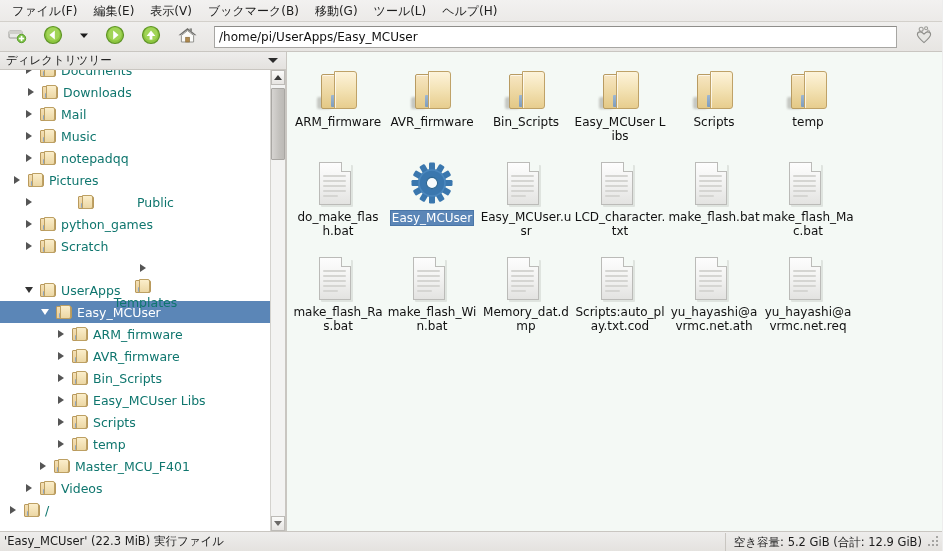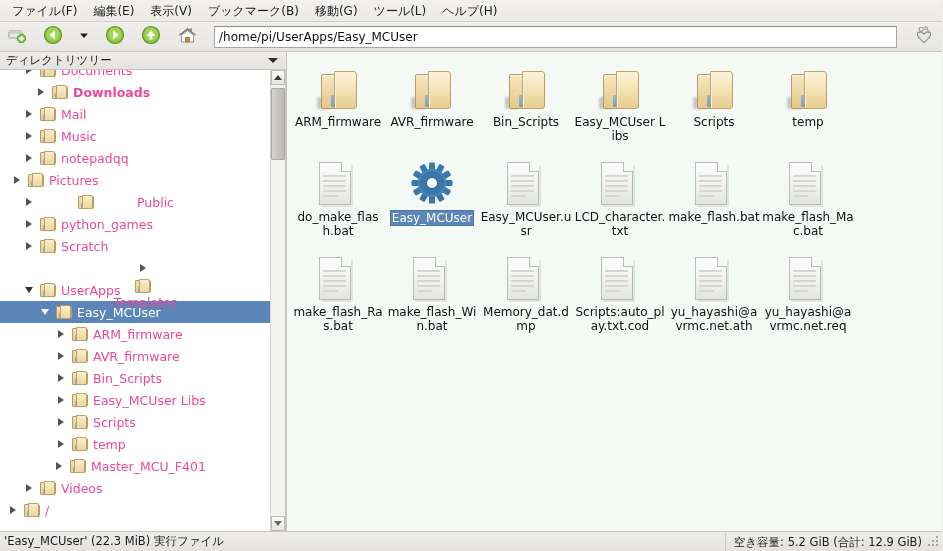--- a/index.html
+++ b/index.html
@@ -76,21 +76,21 @@
   }
   .tree-area { flex: 1 1 auto; display: flex; min-height: 0; background: #ffffff; border-right: 1px solid #c9c6c1; }
   .tree {
     flex: 1 1 auto; overflow: hidden; position: relative;
     background: #ffffff;
     padding-top: 0;
   }
   .tree-inner { position: absolute; top: -11px; left: 0; right: 0; }
   .tree-row {
     height: 22px; display: flex; align-items: center;
-    white-space: nowrap; font-size: 12.5px; color: #ec4899; cursor: default;
+    white-space: nowrap; font-size: 12.5px; color: #0f766e; cursor: default;
   }
   .tree-row.selected { background: #5b86b7; color: #ffffff; }
   .tw { width: 22px; flex: 0 0 22px; display: flex; align-items: center; justify-content: center; }
   .tri-right {
     width: 0; height: 0;
     border-top: 4.5px solid transparent; border-bottom: 4.5px solid transparent;
     border-left: 6px solid #555;
   }
   .tri-open {
     width: 0; height: 0;
@@ -345,21 +345,21 @@
                 <span class="tw">
                   <span class="tri-right"></span>
                 </span>
                 <span class="folder-sm">
                   <span class="back"></span>
                   <span class="tab"></span>
                   <span class="front"></span>
                 </span>
                 <span class="tlabel">Documents</span>
               </div>
-              <div class="tree-row" style="padding-left: 30px; font-weight: bold;">
+              <div class="tree-row" style="padding-left: 20px;">
                 <span class="tw">
                   <span class="tri-right"></span>
                 </span>
                 <span class="folder-sm">
                   <span class="back"></span>
                   <span class="tab"></span>
                   <span class="front"></span>
                 </span>
                 <span class="tlabel">Downloads</span>
               </div>
@@ -532,21 +532,21 @@
                 <span class="tw">
                   <span class="tri-right"></span>
                 </span>
                 <span class="folder-sm">
                   <span class="back"></span>
                   <span class="tab"></span>
                   <span class="front"></span>
                 </span>
                 <span class="tlabel">temp</span>
               </div>
-              <div class="tree-row" style="padding-left: 48px;">
+              <div class="tree-row" style="padding-left: 32px;">
                 <span class="tw">
                   <span class="tri-right"></span>
                 </span>
                 <span class="folder-sm">
                   <span class="back"></span>
                   <span class="tab"></span>
                   <span class="front"></span>
                 </span>
                 <span class="tlabel">Master_MCU_F401</span>
               </div>

